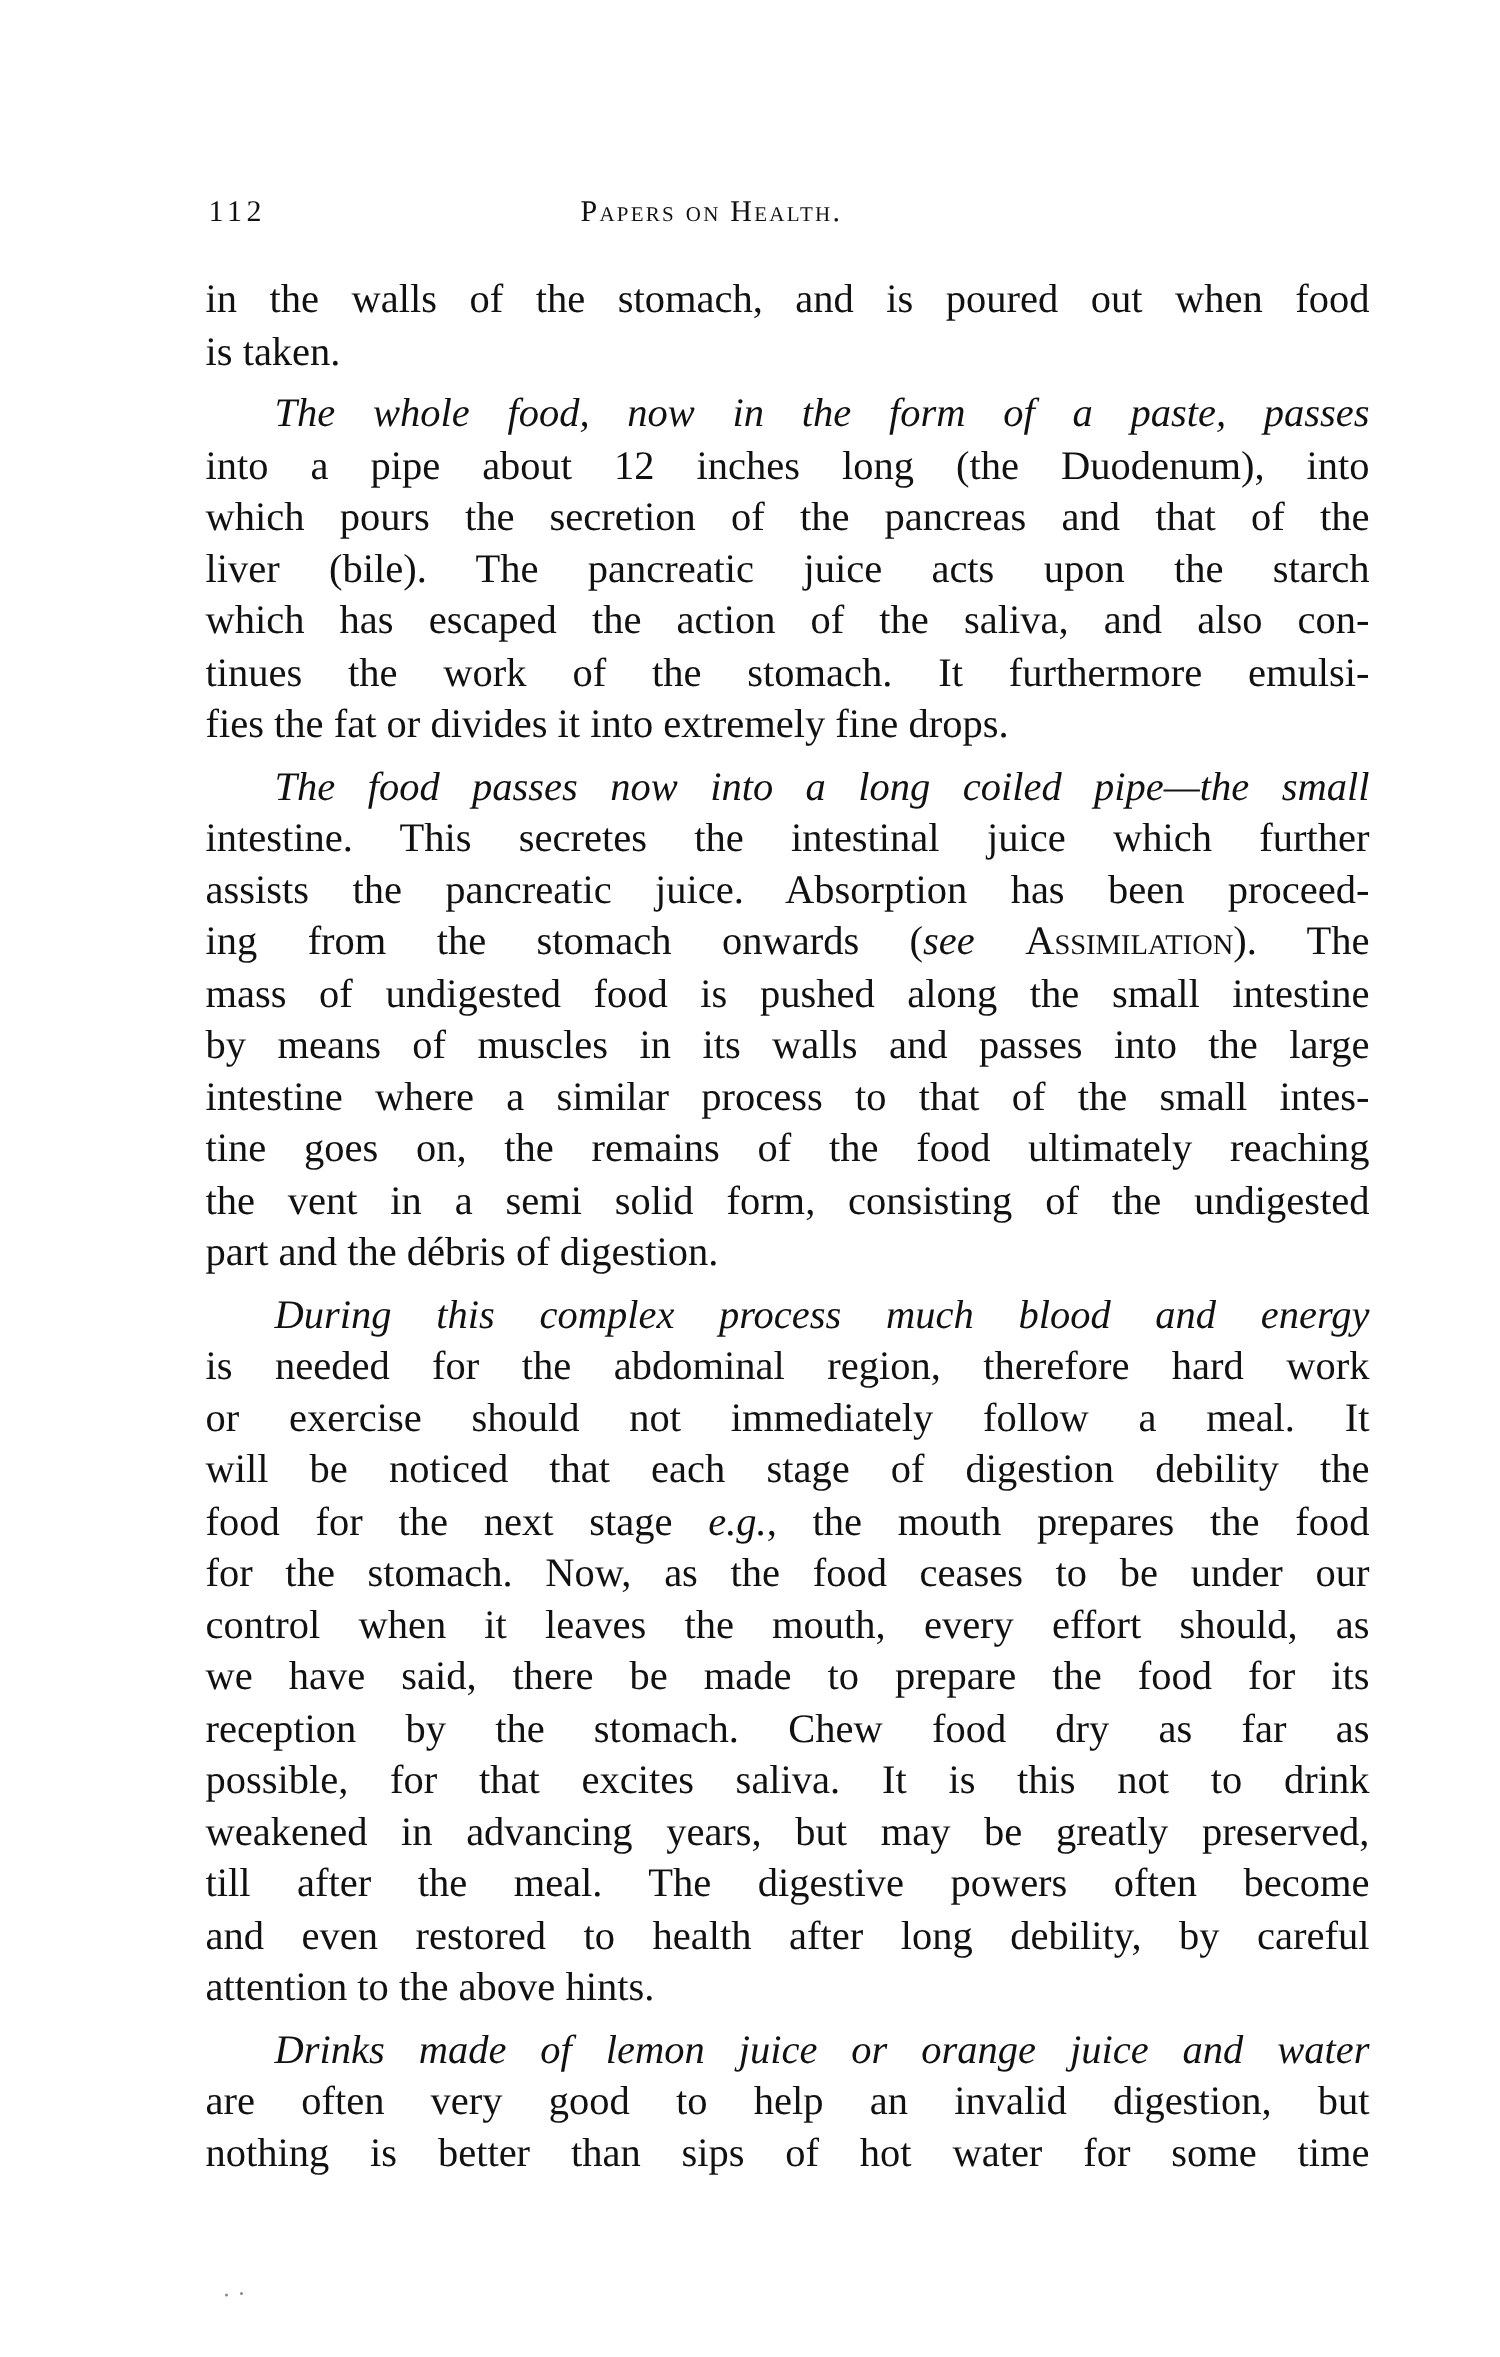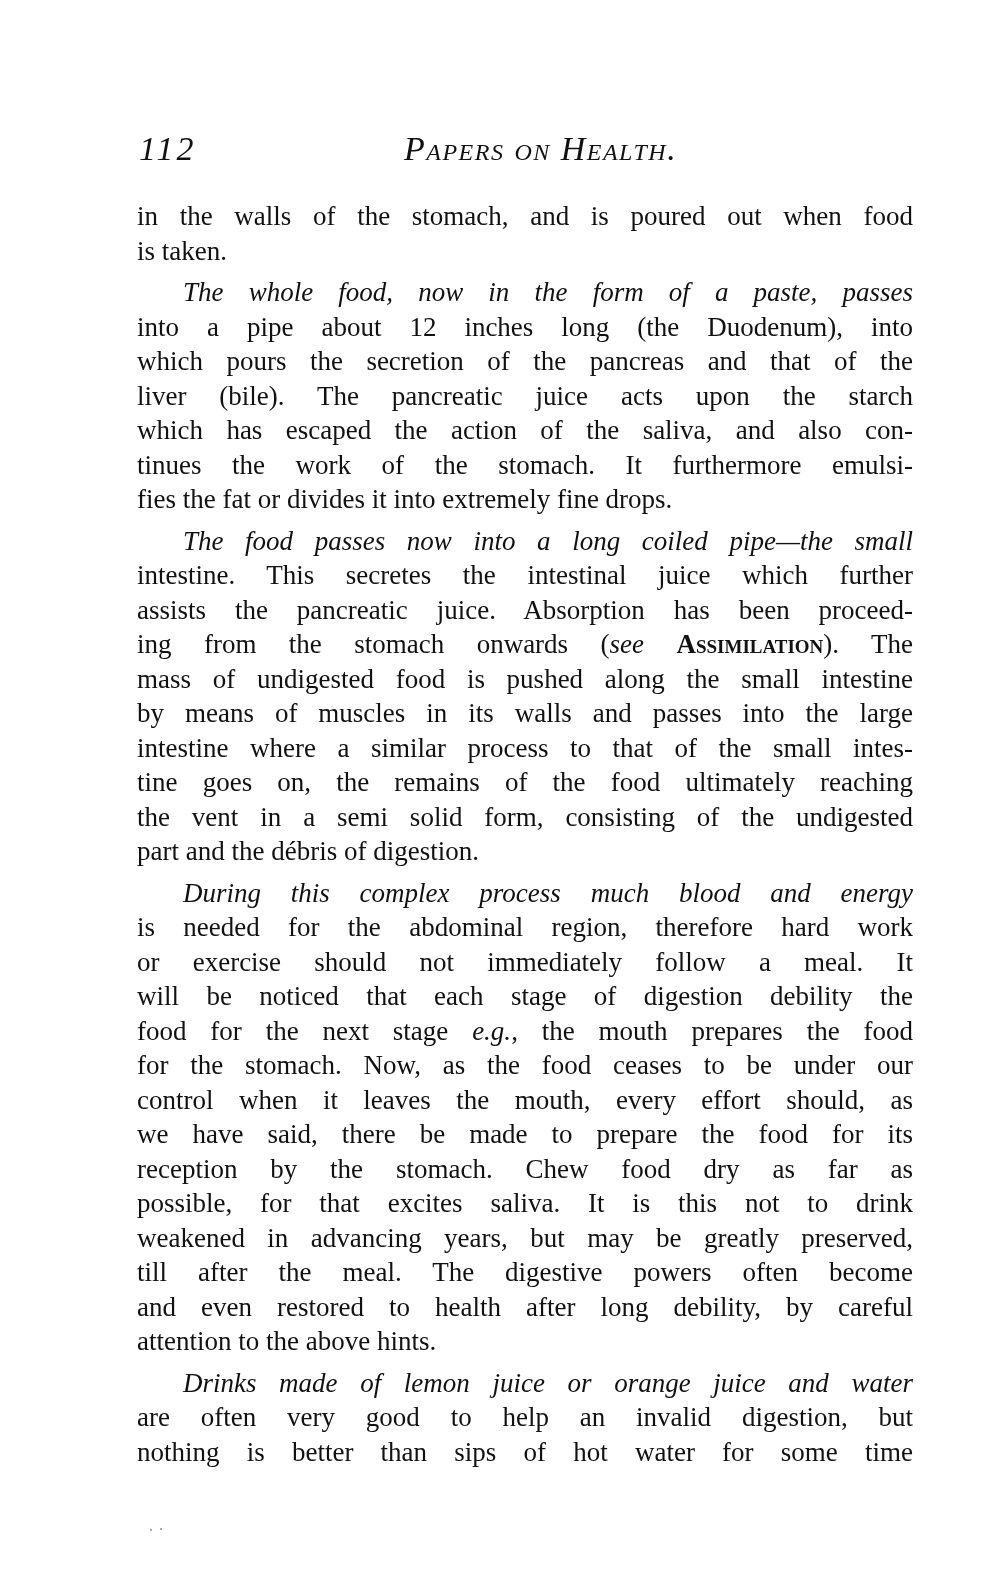--- a/index.html
+++ b/index.html
@@ -17,39 +17,38 @@
     }
     .page {
       position: absolute;
       left: 137px;
       top: 128px;
       width: 776px;
     }
     .running-head {
       position: relative;
       height: 40px;
-      font-size: 34px;
+      font-size: 20px;
       letter-spacing: 1px;
-      font-style: italic;
     }
     .page-number {
       position: absolute;
       left: 2px;
       top: 2px;
       letter-spacing: 3px;
     }
     .running-title {
       position: absolute;
-      left: 267px;
+      left: 250px;
       top: 2px;
       font-variant: small-caps;
       letter-spacing: 1.5px;
     }
     .body-text {
-      margin-top: 31px;
+      margin-top: 14px;
       font-size: 27px;
       line-height: 34.5px;
       text-align: justify;
     }
     .para {
       margin: 0;
       text-indent: 0;
     }
     .para.indent {
       text-indent: 46px;
@@ -68,21 +67,20 @@
     }
     .line.last {
       text-align-last: left;
     }
     .line.first-indent {
       padding-left: 46px;
       font-style: italic;
     }
     .sc {
       font-variant: small-caps;
-      font-weight: bold;
     }
     .it {
       font-style: italic;
     }
     .specks {
       position: absolute;
       left: 150px;
       top: 1527px;
       width: 40px;
       height: 6px;

